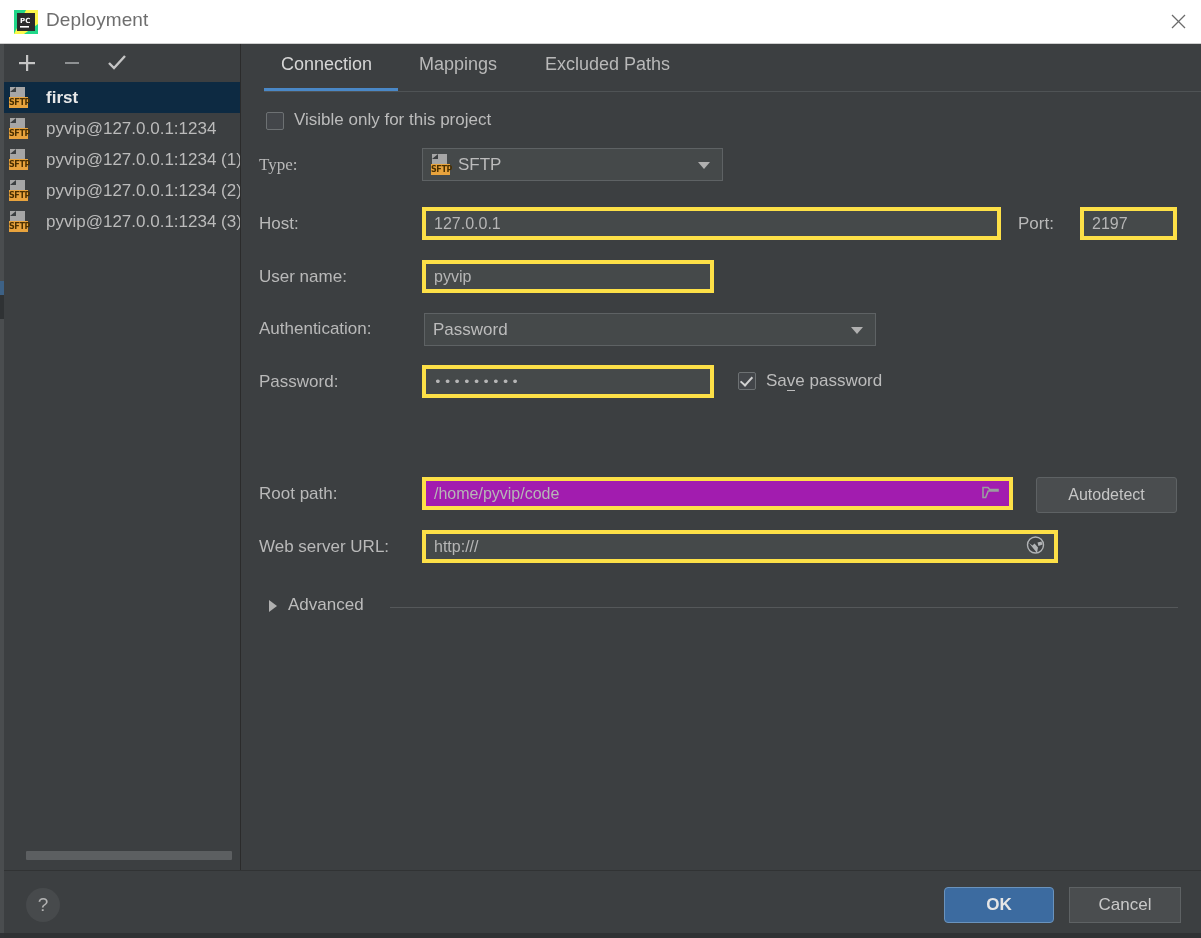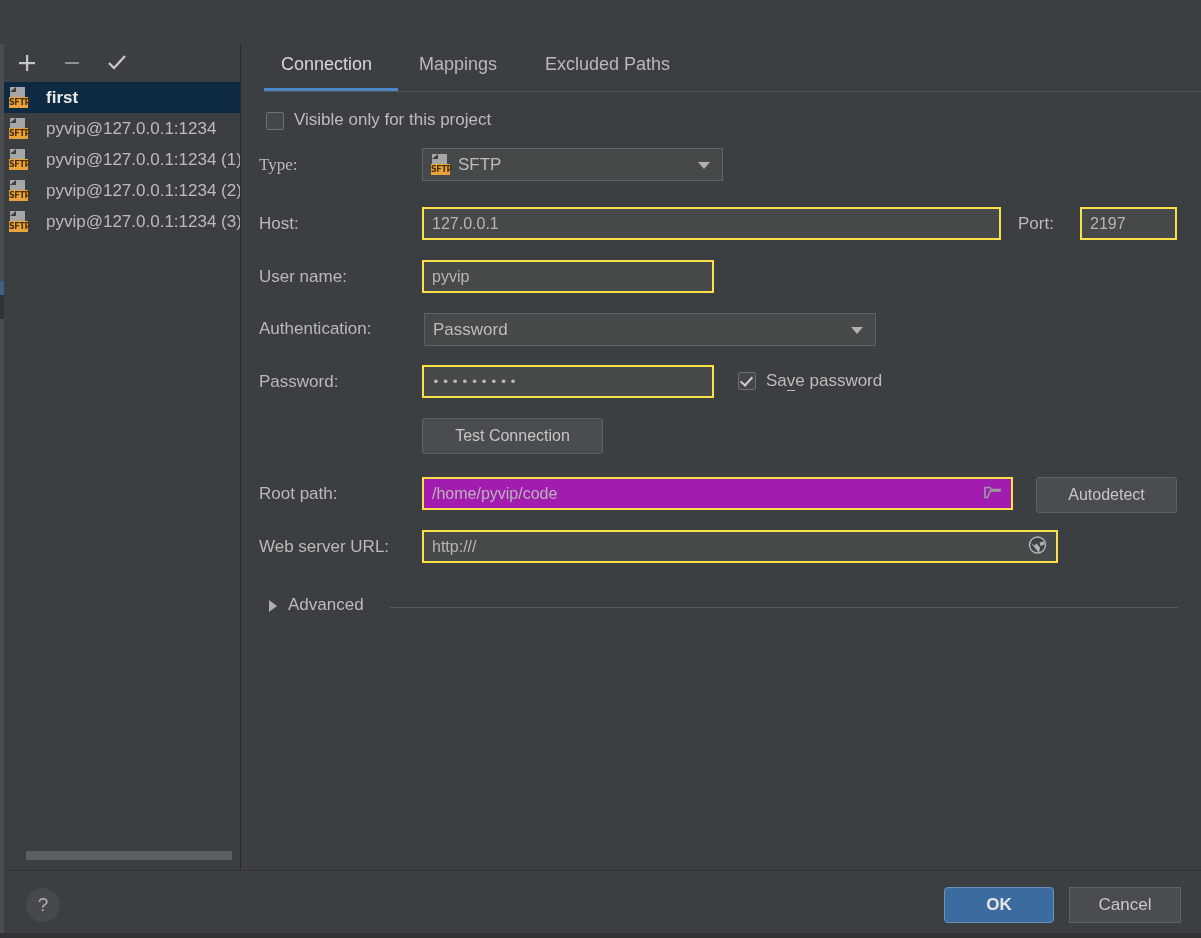--- a/index.html
+++ b/index.html
@@ -206,21 +206,21 @@
   .row-label {
     position: absolute;
     font-size: 17px;
     color: #b9b9b9;
     white-space: nowrap;
   }
 
   .field {
     position: absolute;
     background: #45494a;
-    border: 2px solid #fde047;
+    border: 4px solid #fde047;
     box-sizing: border-box;
     color: #b6b6b6;
     font-size: 16px;
     display: flex;
     align-items: center;
     padding-left: 8px;
     white-space: nowrap;
     overflow: hidden;
     cursor: text;
   }
@@ -384,20 +384,39 @@
 </head>
 <body>
 
 <div id="app">
 
   <div class="behind-sliver">
     <div class="mark"></div>
     <div class="mark2"></div>
   </div>
 
+  <div class="titlebar">
+    <div class="tb-icon">
+      <svg width="24" height="24" viewBox="0 0 24 24">
+        <polygon points="0,0 24,0 24,24 0,24" fill="#21d789"></polygon>
+        <polygon points="12,0 24,0 24,14 10,24 0,24" fill="#fcf84a"></polygon>
+        <polygon points="0,0 14,0 24,10 24,24 8,24" fill="#21d789" opacity="0.0"></polygon>
+        <rect x="3" y="3" width="18" height="18" fill="#2b2b2b"></rect>
+        <text x="6" y="13" font-family="DejaVu Sans, sans-serif" font-size="7" font-weight="bold" fill="#ffffff">PC</text>
+        <rect x="6" y="16" width="9" height="1.6" fill="#ffffff"></rect>
+      </svg>
+    </div>
+    <div class="tb-title">Deployment</div>
+    <div class="tb-close">
+      <svg width="15" height="15" viewBox="0 0 15 15">
+        <line x1="1" y1="1" x2="14" y2="14" stroke="#6b6b6b" stroke-width="1.2"></line>
+        <line x1="14" y1="1" x2="1" y2="14" stroke="#6b6b6b" stroke-width="1.2"></line>
+      </svg>
+    </div>
+  </div>
 
   <div class="left-pane">
 
     <div class="lp-toolbar">
       <div class="tool-btn">
         <svg width="18" height="18" viewBox="0 0 18 18">
           <rect x="8" y="1" width="2.2" height="16" fill="#c5c5c5"></rect>
           <rect x="1" y="8" width="16" height="2.2" fill="#c5c5c5"></rect>
         </svg>
       </div>
@@ -497,23 +516,20 @@
       <span class="arrow"></span>
     </div>
 
     <div class="row-label" style="left:17px; top:328px;">Password:</div>
     <div class="field" style="left:180px; top:321px; width:292px; height:33px;">
       <span class="dots">•••••••••</span>
     </div>
     <div class="checkbox-box checked" style="left:496px; top:328px;"></div>
     <div class="checkbox-label" style="left:524px; top:327px;"><span>Sa</span><span class="mn">v</span><span>e password</span></div>
 
-    <div class="btn" style="left:180px; top:374px; width:181px; height:36px;">
-      <span>Test Connection</span>
-    </div>
 
     <div class="row-label" style="left:17px; top:440px;">Root path:</div>
     <div class="field ro" style="left:180px; top:433px; width:591px; height:33px;">
       <span>/home/pyvip/code</span>
       <span class="folder-ico" style="right:9px;">
         <svg width="18" height="15" viewBox="0 0 18 15">
           <path d="M1 13V3h5l1.6 2H16v1.5H6.2L3.6 13Z" fill="none" stroke="#9a9d9f" stroke-width="1.6"></path>
         </svg>
       </span>
     </div>

